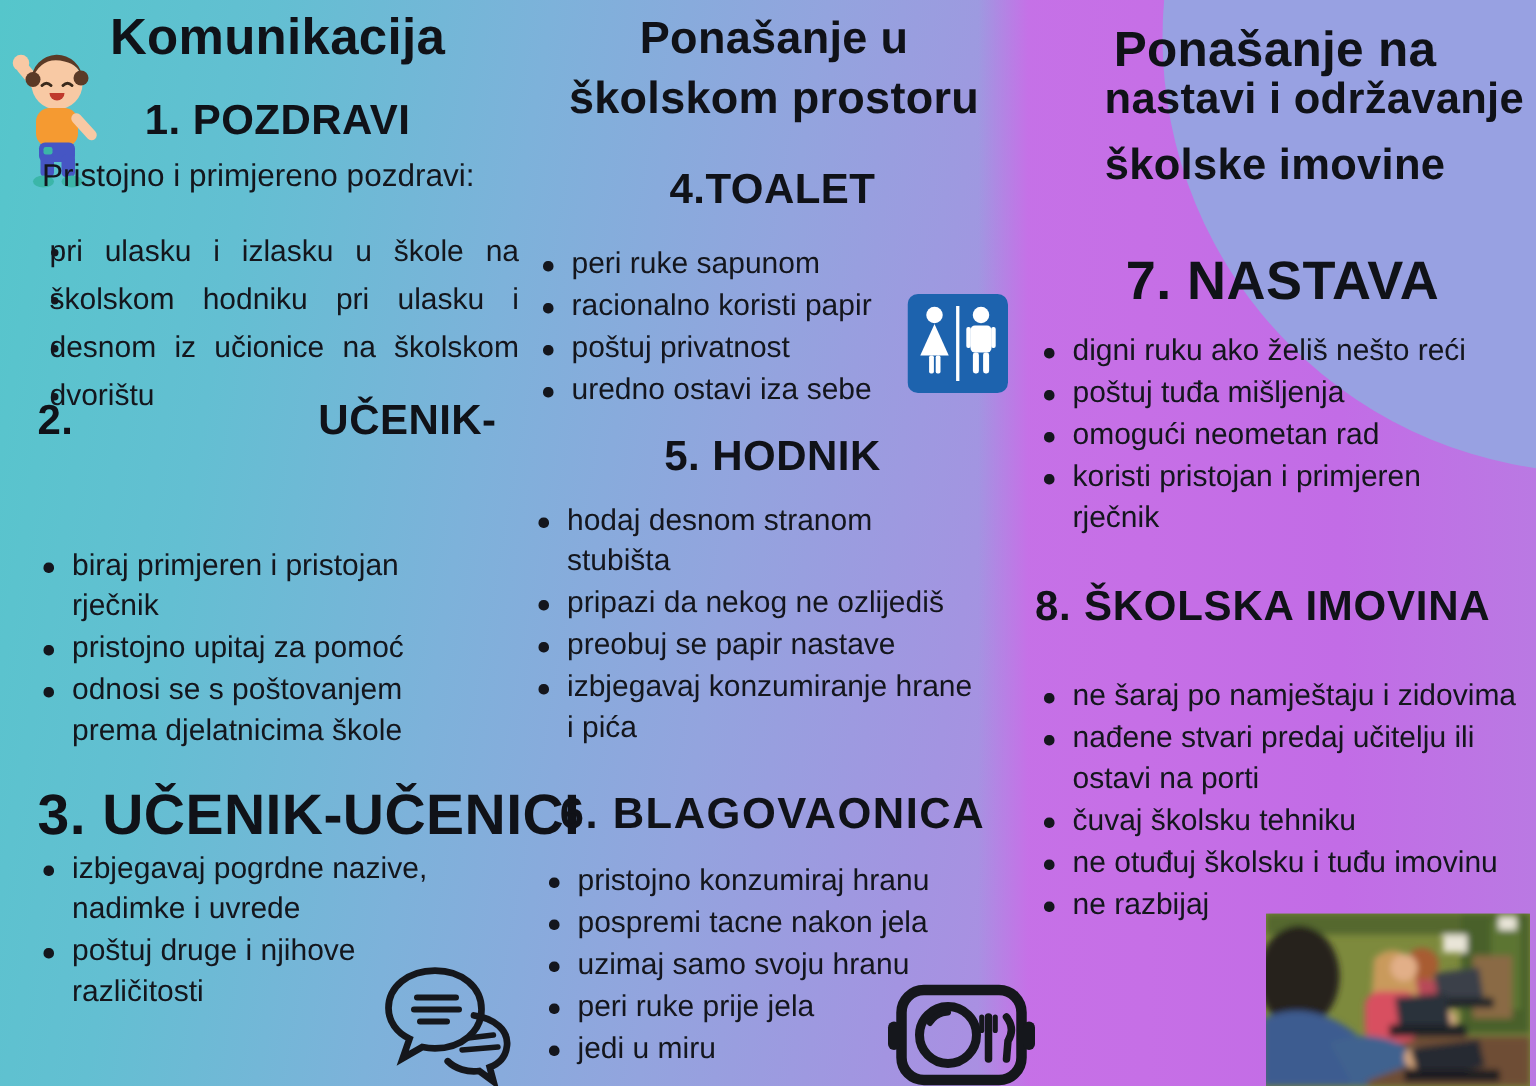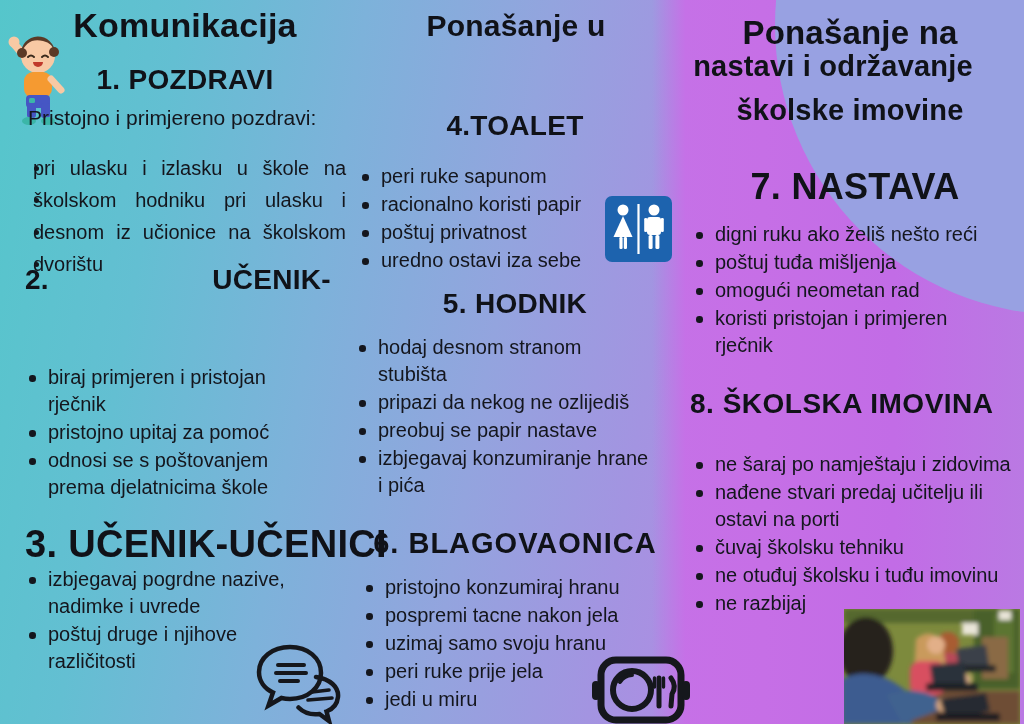--- a/index.html
+++ b/index.html
@@ -98,20 +98,21 @@
           <path d="M40,6 C22,6 9,17 9,31 c0,9 5.5,16.5 14,20.5 l-4.5,13 13,-7.5 c2.8,.6 5.7,.9 8.5,.9 18,0 31,-11.5 31,-26 C71,17 58,6 40,6 z"></path>
           <path d="M28,24 L54,24 M26,32 L56,32 M30,40 L48,40" stroke-width="4"></path>
           <path d="M66,36 c14,2 23,10 22,20 -0.7,7 -5,12 -11.5,14.5 l2.5,9.5 -9.5,-7 c-8,1 -16,-1.5 -21,-6.5"></path>
           <path d="M62,51 L79,49 M58,59 L82,57" stroke-width="3.6"></path>
         </g>
       </svg>
     </div>
 
     <div class="abs col-title ctr" style="left:348px;top:6px;width:336px;font-size:30px;line-height:40px;white-space:nowrap;">
       <div>Ponašanje u</div>
+      <div>školskom prostoru</div>
     </div>
 
     <div class="abs sec-h ctr" style="left:350px;top:110px;width:330px;font-size:28px;">4.TOALET</div>
 
     <ul class="blist abs" style="left:358px;top:163px;width:320px;">
       <li>peri ruke sapunom</li>
       <li>racionalno koristi papir</li>
       <li>poštuj privatnost</li>
       <li>uredno ostavi iza sebe</li>
     </ul>
@@ -165,21 +166,21 @@
           <circle cx="41" cy="34" r="19" stroke-width="6"></circle>
           <path d="M29,26 a15,15 0 0 1 12,-7" stroke-width="4"></path>
           <path d="M68,22 L68,50" stroke-width="5"></path>
           <path d="M63.5,22 L63.5,31 M72.5,22 L72.5,31" stroke-width="3.4"></path>
           <path d="M80,22 q6,8 1,16 L80,50" stroke-width="5"></path>
         </g>
       </svg>
     </div>
 
     <div class="abs col-title ctr" style="left:700px;top:14px;width:300px;font-size:33px;white-space:nowrap;">Ponašanje na</div>
-    <div class="abs col-title ctr" style="left:650px;top:50px;width:366px;font-size:29px;white-space:nowrap;">nastavi i održavanje</div>
+    <div class="abs col-title ctr" style="left:650px;top:50px;width:366px;font-size:29px;white-space:nowrap;text-align:right;">nastavi i održavanje</div>
     <div class="abs col-title ctr" style="left:700px;top:94px;width:300px;font-size:29px;white-space:nowrap;">školske imovine</div>
 
     <div class="abs sec-h ctr" style="left:700px;top:166px;width:310px;font-size:36px;">7. NASTAVA</div>
 
     <ul class="blist abs" style="left:692px;top:221px;width:326px;">
       <li>digni ruku ako želiš nešto reći</li>
       <li>poštuj tuđa mišljenja</li>
       <li>omogući neometan rad</li>
       <li>koristi pristojan i primjeren
 rječnik</li>

